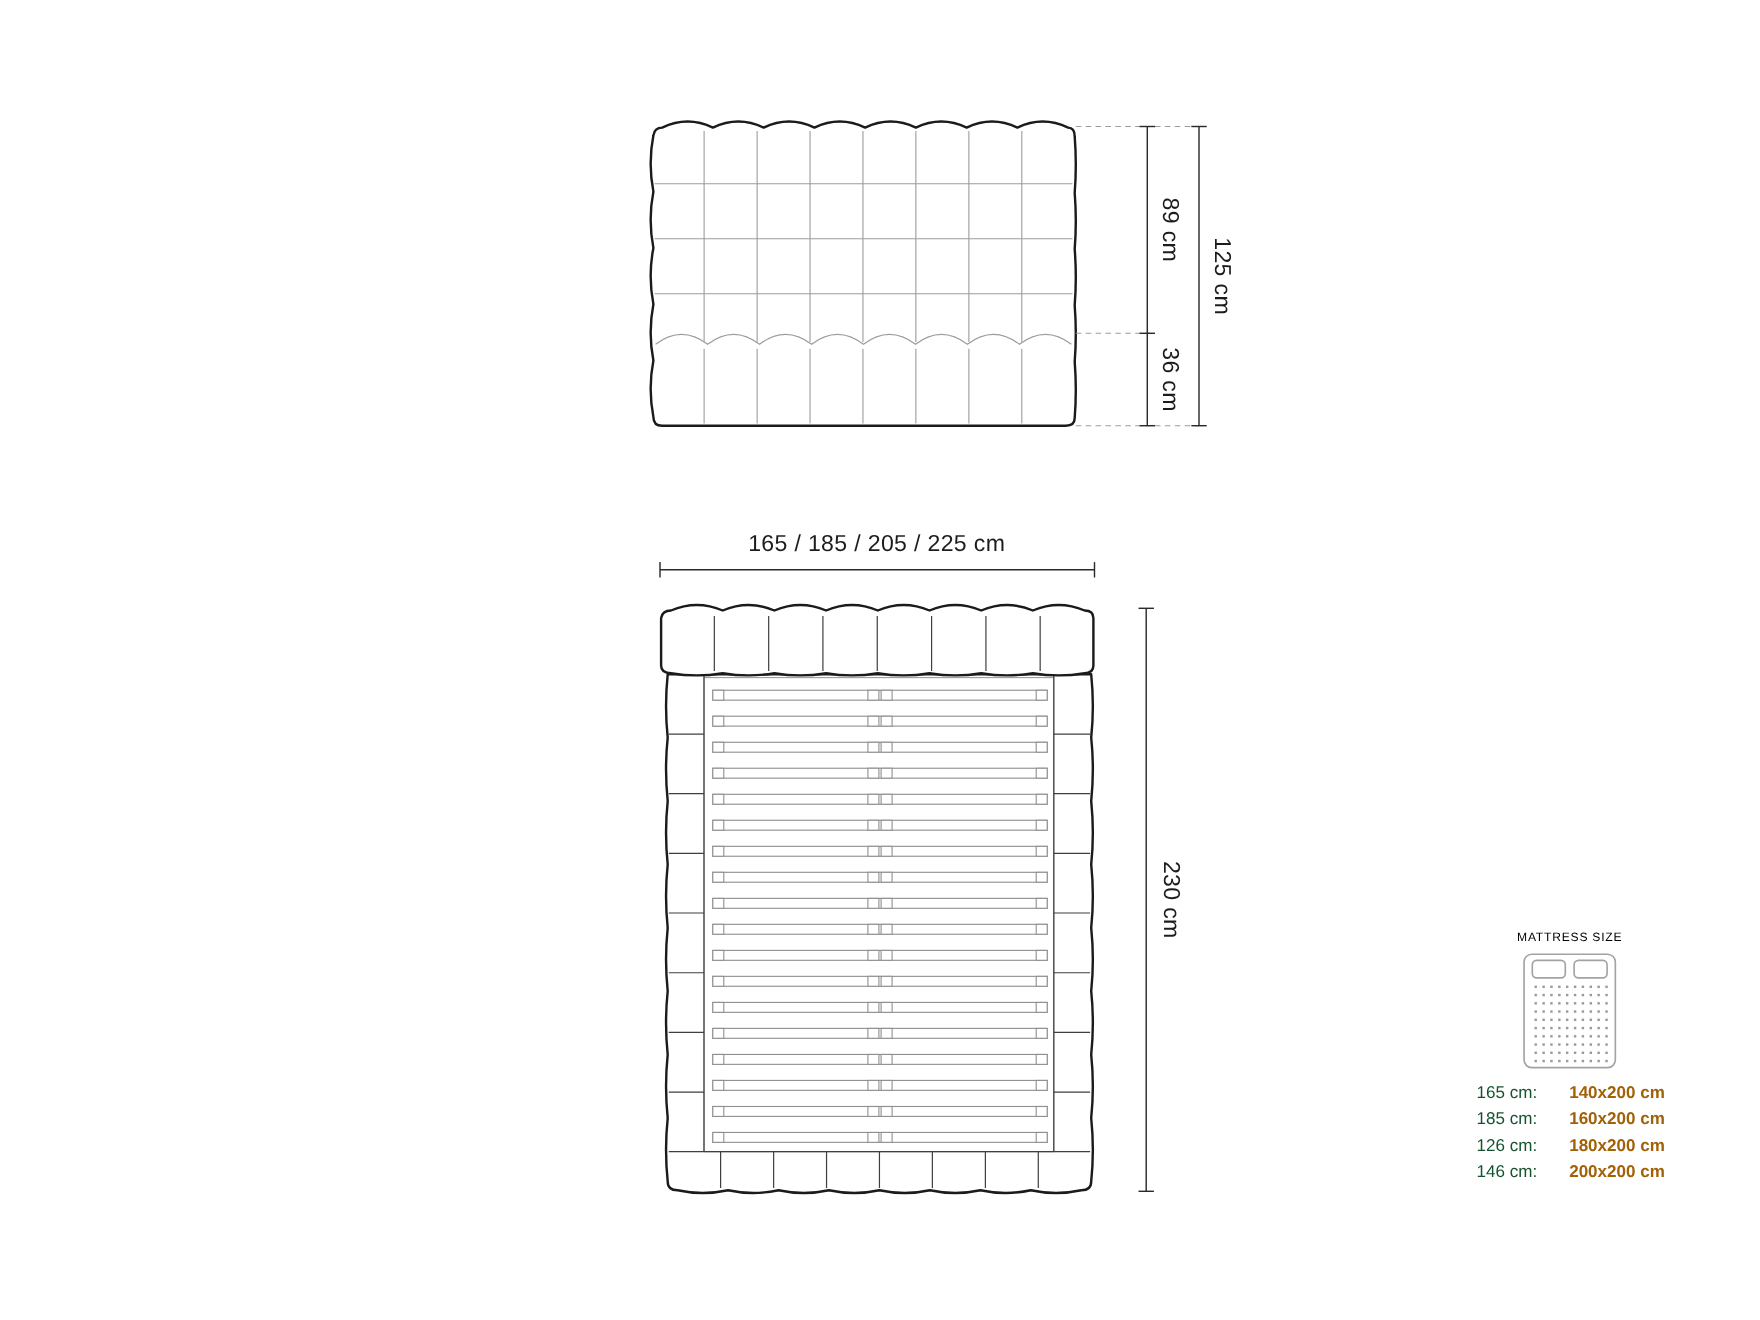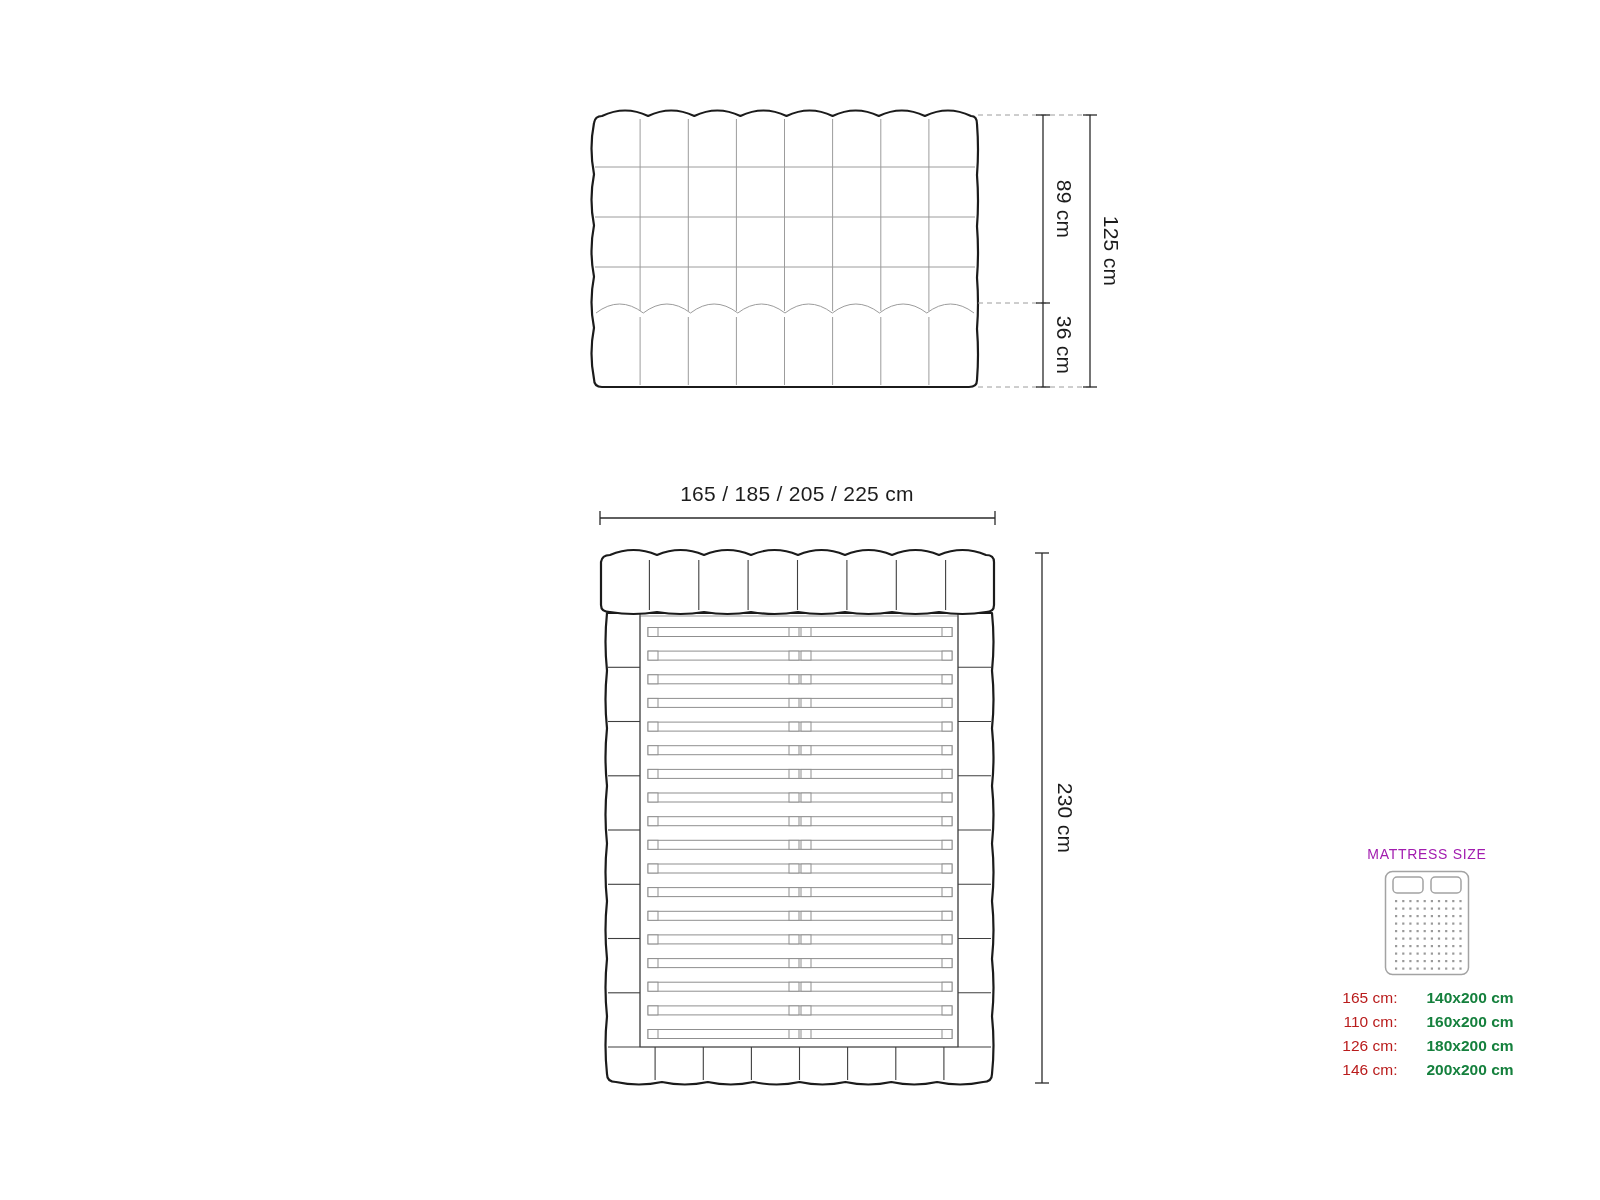--- a/index.html
+++ b/index.html
@@ -13,27 +13,27 @@
   .outline{fill:#ffffff;stroke:#1b1b1b;stroke-width:2.2;stroke-linejoin:round;}
   .thin{stroke:#9c9c9c;stroke-width:1;fill:none;}
   .mid{stroke:#3f3f3f;stroke-width:1.1;fill:none;}
   .slatline{stroke:#8f8f8f;stroke-width:1;fill:#ffffff;}
   .dim{stroke:#2a2a2a;stroke-width:1.3;fill:none;}
   .dash{stroke:#9c9c9c;stroke-width:1;stroke-dasharray:5 4;fill:none;}
   .dimtext{font-size:21px;fill:#1c1c1c;letter-spacing:0.3px;}
 
   
   .legend{position:absolute;left:1332px;top:846px;width:190px;text-align:center;}
-  .legend-title{font-size:14px;color:#a21caf;letter-spacing:0.7px;}
+  .legend-title{font-size:11px;color:#000000;letter-spacing:0.7px;}
   .legend-icon{display:block;margin:8px auto 10px auto;}
   .icon-line{fill:#ffffff;stroke:#a3a3a3;stroke-width:1.5;}
   .legend-rows{margin-top:4px;}
   .size-row{font-size:15.5px;line-height:24px;white-space:nowrap;}
-  .size-label{display:inline-block;width:62px;text-align:right;color:#b91c1c;margin-right:5px;}
-  .size-value{display:inline-block;width:92px;text-align:left;color:#15803d;font-weight:700;margin-left:24px;}
+  .size-label{display:inline-block;width:62px;text-align:right;color:#14532d;margin-right:5px;}
+  .size-value{display:inline-block;width:92px;text-align:left;color:#a16207;font-weight:700;margin-left:24px;}
 </style>
 </head>
 <body>
 
 <svg id="diagram" width="1600" height="1200" viewBox="0 0 1600 1200">
 
   <g>
     <path id="front-outline" class="outline" d="M 594 123 Q 595 116 602 116 Q 625.1 105 648.1 116 Q 671.2 105 694.3 116 Q 717.3 105 740.4 116 Q 763.4 105 786.5 116 Q 809.6 105 832.6 116 Q 855.7 105 878.8 116 Q 901.8 105 924.9 116 Q 947.9 105 971 116 Q 977 116 977 124 Q 979 149.6 977 175.2 Q 979 200.8 977 226.4 Q 979 252 977 277.6 Q 979 303.2 977 328.8 Q 979 354.4 977 380 Q 977 387 969 387 L 602 387 Q 594 387 594 379 Q 589 353.4 594 327.8 Q 589 302.2 594 276.6 Q 589 251 594 225.4 Q 589 199.8 594 174.2 Q 589 148.6 594 123 Z"></path>
     <g id="front-grid">
         <line class="thin" x1="640.1" y1="119" x2="640.1" y2="311"></line>
@@ -365,21 +365,21 @@
         <rect x="61.1" y="97.5" width="2.2" height="2.2" fill="#9a9a9a"></rect>
         <rect x="68.2" y="97.5" width="2.2" height="2.2" fill="#9a9a9a"></rect>
         <rect x="75.4" y="97.5" width="2.2" height="2.2" fill="#9a9a9a"></rect>
       </g>
   </svg>
   <div class="legend-rows">
     <div class="size-row">
       <span class="size-label">165 cm:</span><span class="size-value">140x200 cm</span>
     </div>
     <div class="size-row">
-      <span class="size-label">110 cm:</span><span class="size-value">160x200 cm</span>
+      <span class="size-label">185 cm:</span><span class="size-value">160x200 cm</span>
     </div>
     <div class="size-row">
       <span class="size-label">126 cm:</span><span class="size-value">180x200 cm</span>
     </div>
     <div class="size-row">
       <span class="size-label">146 cm:</span><span class="size-value">200x200 cm</span>
     </div>
   </div>
 </div>
 

